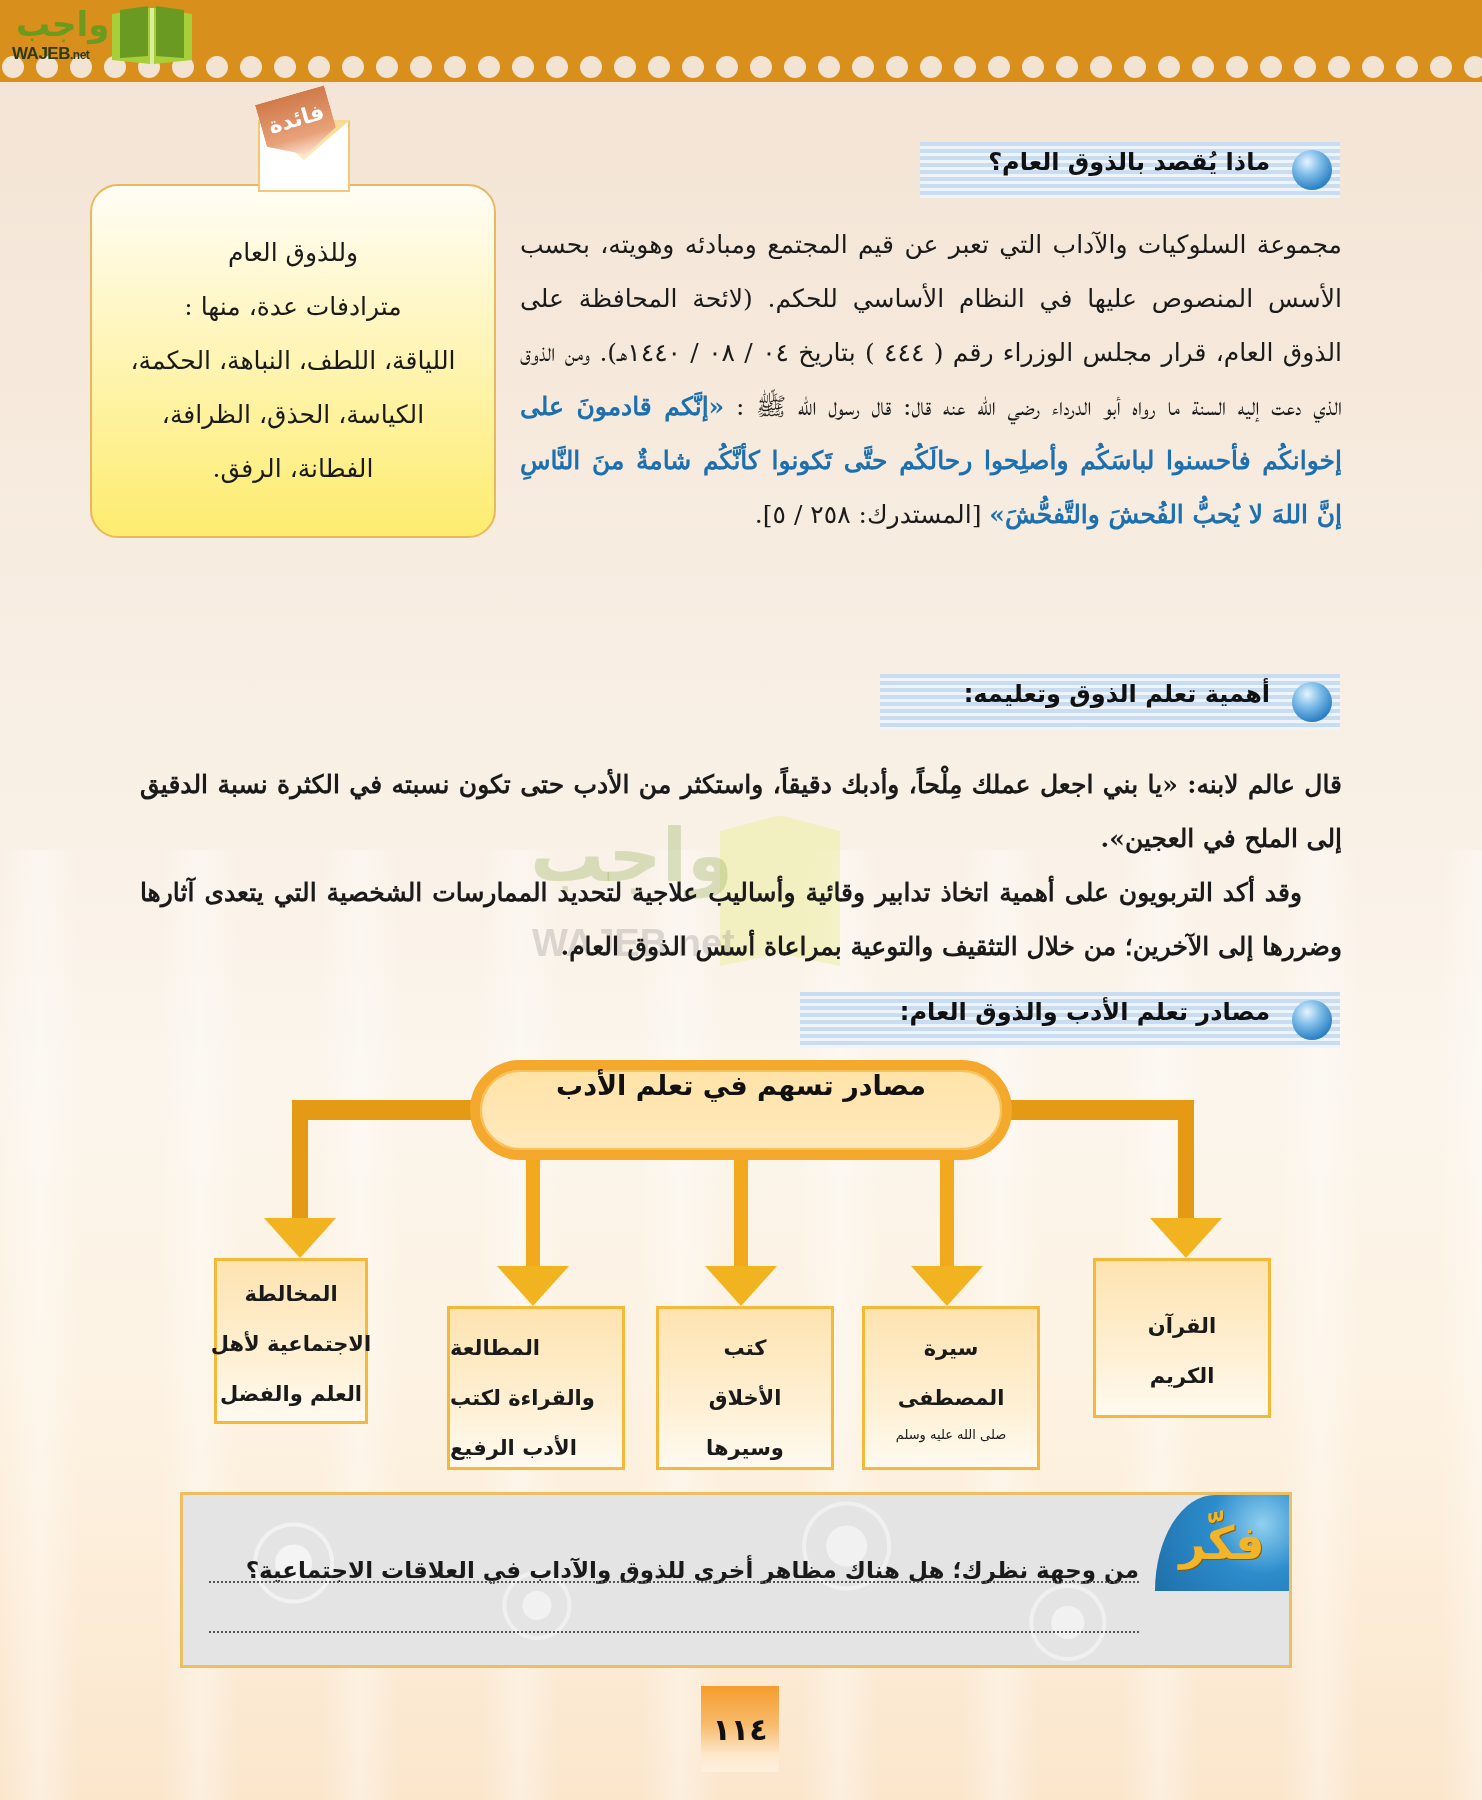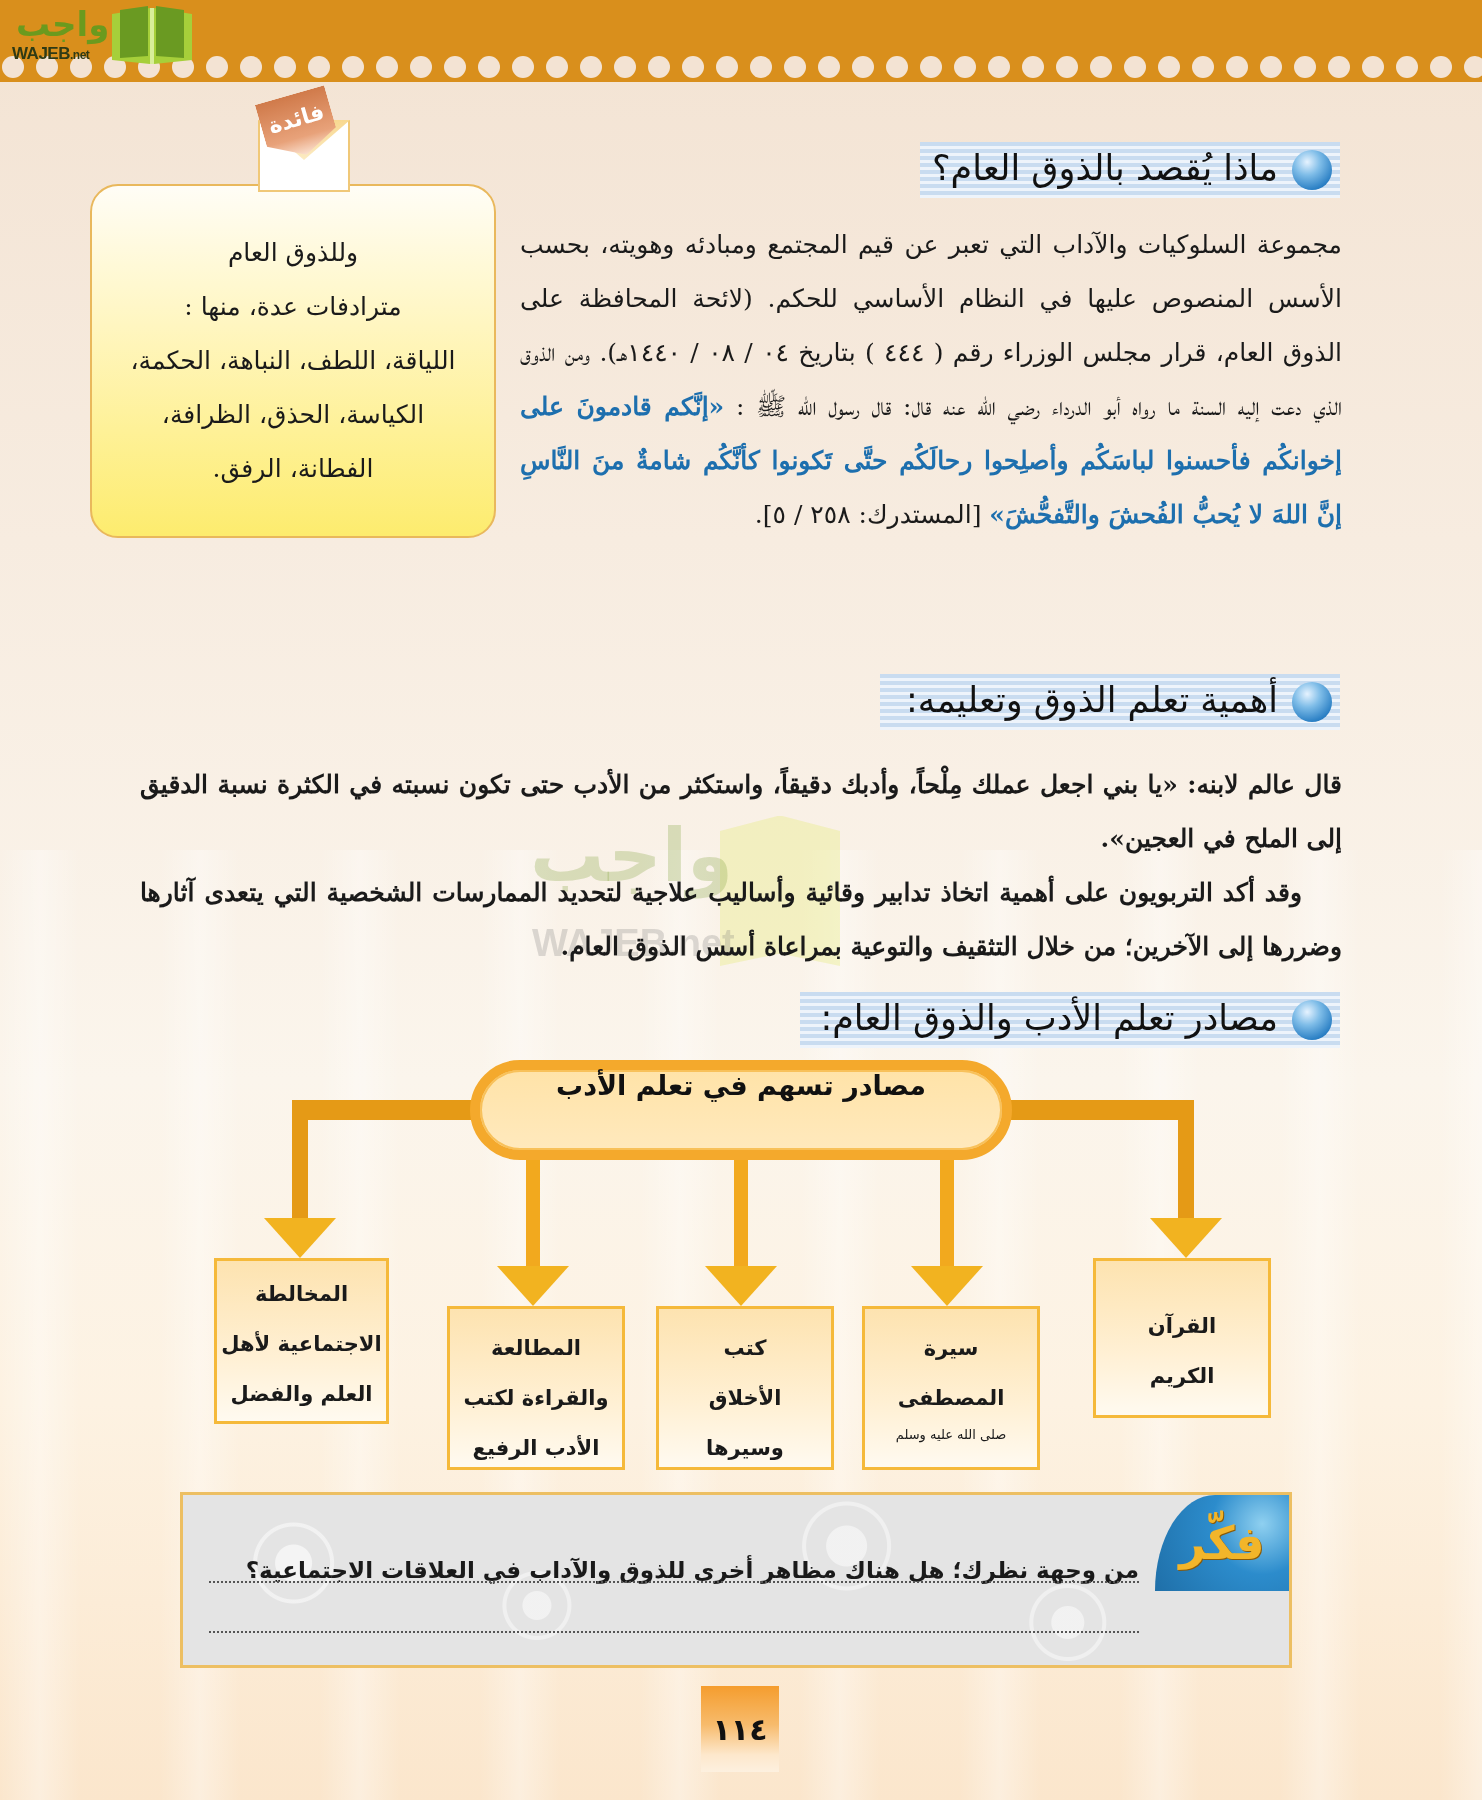--- a/index.html
+++ b/index.html
@@ -38,22 +38,22 @@
     position: absolute; height: 56px;
     background: repeating-linear-gradient(180deg, #c9dcf0 0px, #c9dcf0 4px, #eef4fb 4px, #eef4fb 7px);
     display: flex; align-items: center; justify-content: flex-end;
     direction: rtl;
   }
   .sec-ball {
     position: absolute; right: 8px; top: 8px; width: 40px; height: 40px; border-radius: 50%;
     background: radial-gradient(circle at 38% 30%, #e6f3ff 0%, #7fbde8 35%, #2a7fc4 75%, #1b5f9c 100%);
   }
   .sec-title {
-    position: absolute; right: 62px; top: 6px; white-space: nowrap;
-    font-family: "DejaVu Sans", sans-serif; font-weight: normal; font-size: 35px; color: #111;
+    position: absolute; right: 70px; top: 6px; white-space: nowrap;
+    font-family: "DejaVu Sans", sans-serif; font-weight: bold; font-size: 24px; color: #111;
     direction: rtl;
   }
 
   
   .para {
     position: absolute; direction: rtl; text-align: justify;
     font-family: "DejaVu Serif", serif; font-size: 25px; line-height: 54px; color: #1a1a1a;
   }
   .para .hadith { color: #1d6fae; font-weight: bold; }
   .para .bold { font-weight: bold; }
@@ -297,26 +297,26 @@
 <div class="src-box" style="left:862px; top:1306px; width:178px; height:164px;">
   <span class="l">سيرة</span>
   <span class="l">المصطفى</span>
   <span class="l small">صلى الله عليه وسلم</span>
 </div>
 <div class="src-box" style="left:656px; top:1306px; width:178px; height:164px;">
   <span class="l">كتب</span>
   <span class="l">الأخلاق</span>
   <span class="l">وسيرها</span>
 </div>
-<div class="src-box" style="left:447px; top:1306px; width:178px; height:164px;">
+<div class="src-box" style="left:447px; top:1306px; width:178px; height:164px;align-items:flex-end;">
   <span class="l">المطالعة</span>
   <span class="l">والقراءة لكتب</span>
   <span class="l">الأدب الرفيع</span>
 </div>
-<div class="src-box" style="left:214px; top:1258px; width:175px; height:166px; padding-top:8px;">
+<div class="src-box" style="left:214px; top:1258px; width:154px; height:166px; padding-top:8px;">
   <span class="l">المخالطة</span>
   <span class="l">الاجتماعية لأهل</span>
   <span class="l">العلم والفضل</span>
 </div>
 
 <div class="think-box">
   <div class="think-badge">
     <span>فكّر</span>
   </div>
   <span class="think-question">من وجهة نظرك؛ هل هناك مظاهر أخرى للذوق والآداب في العلاقات الاجتماعية؟</span>

